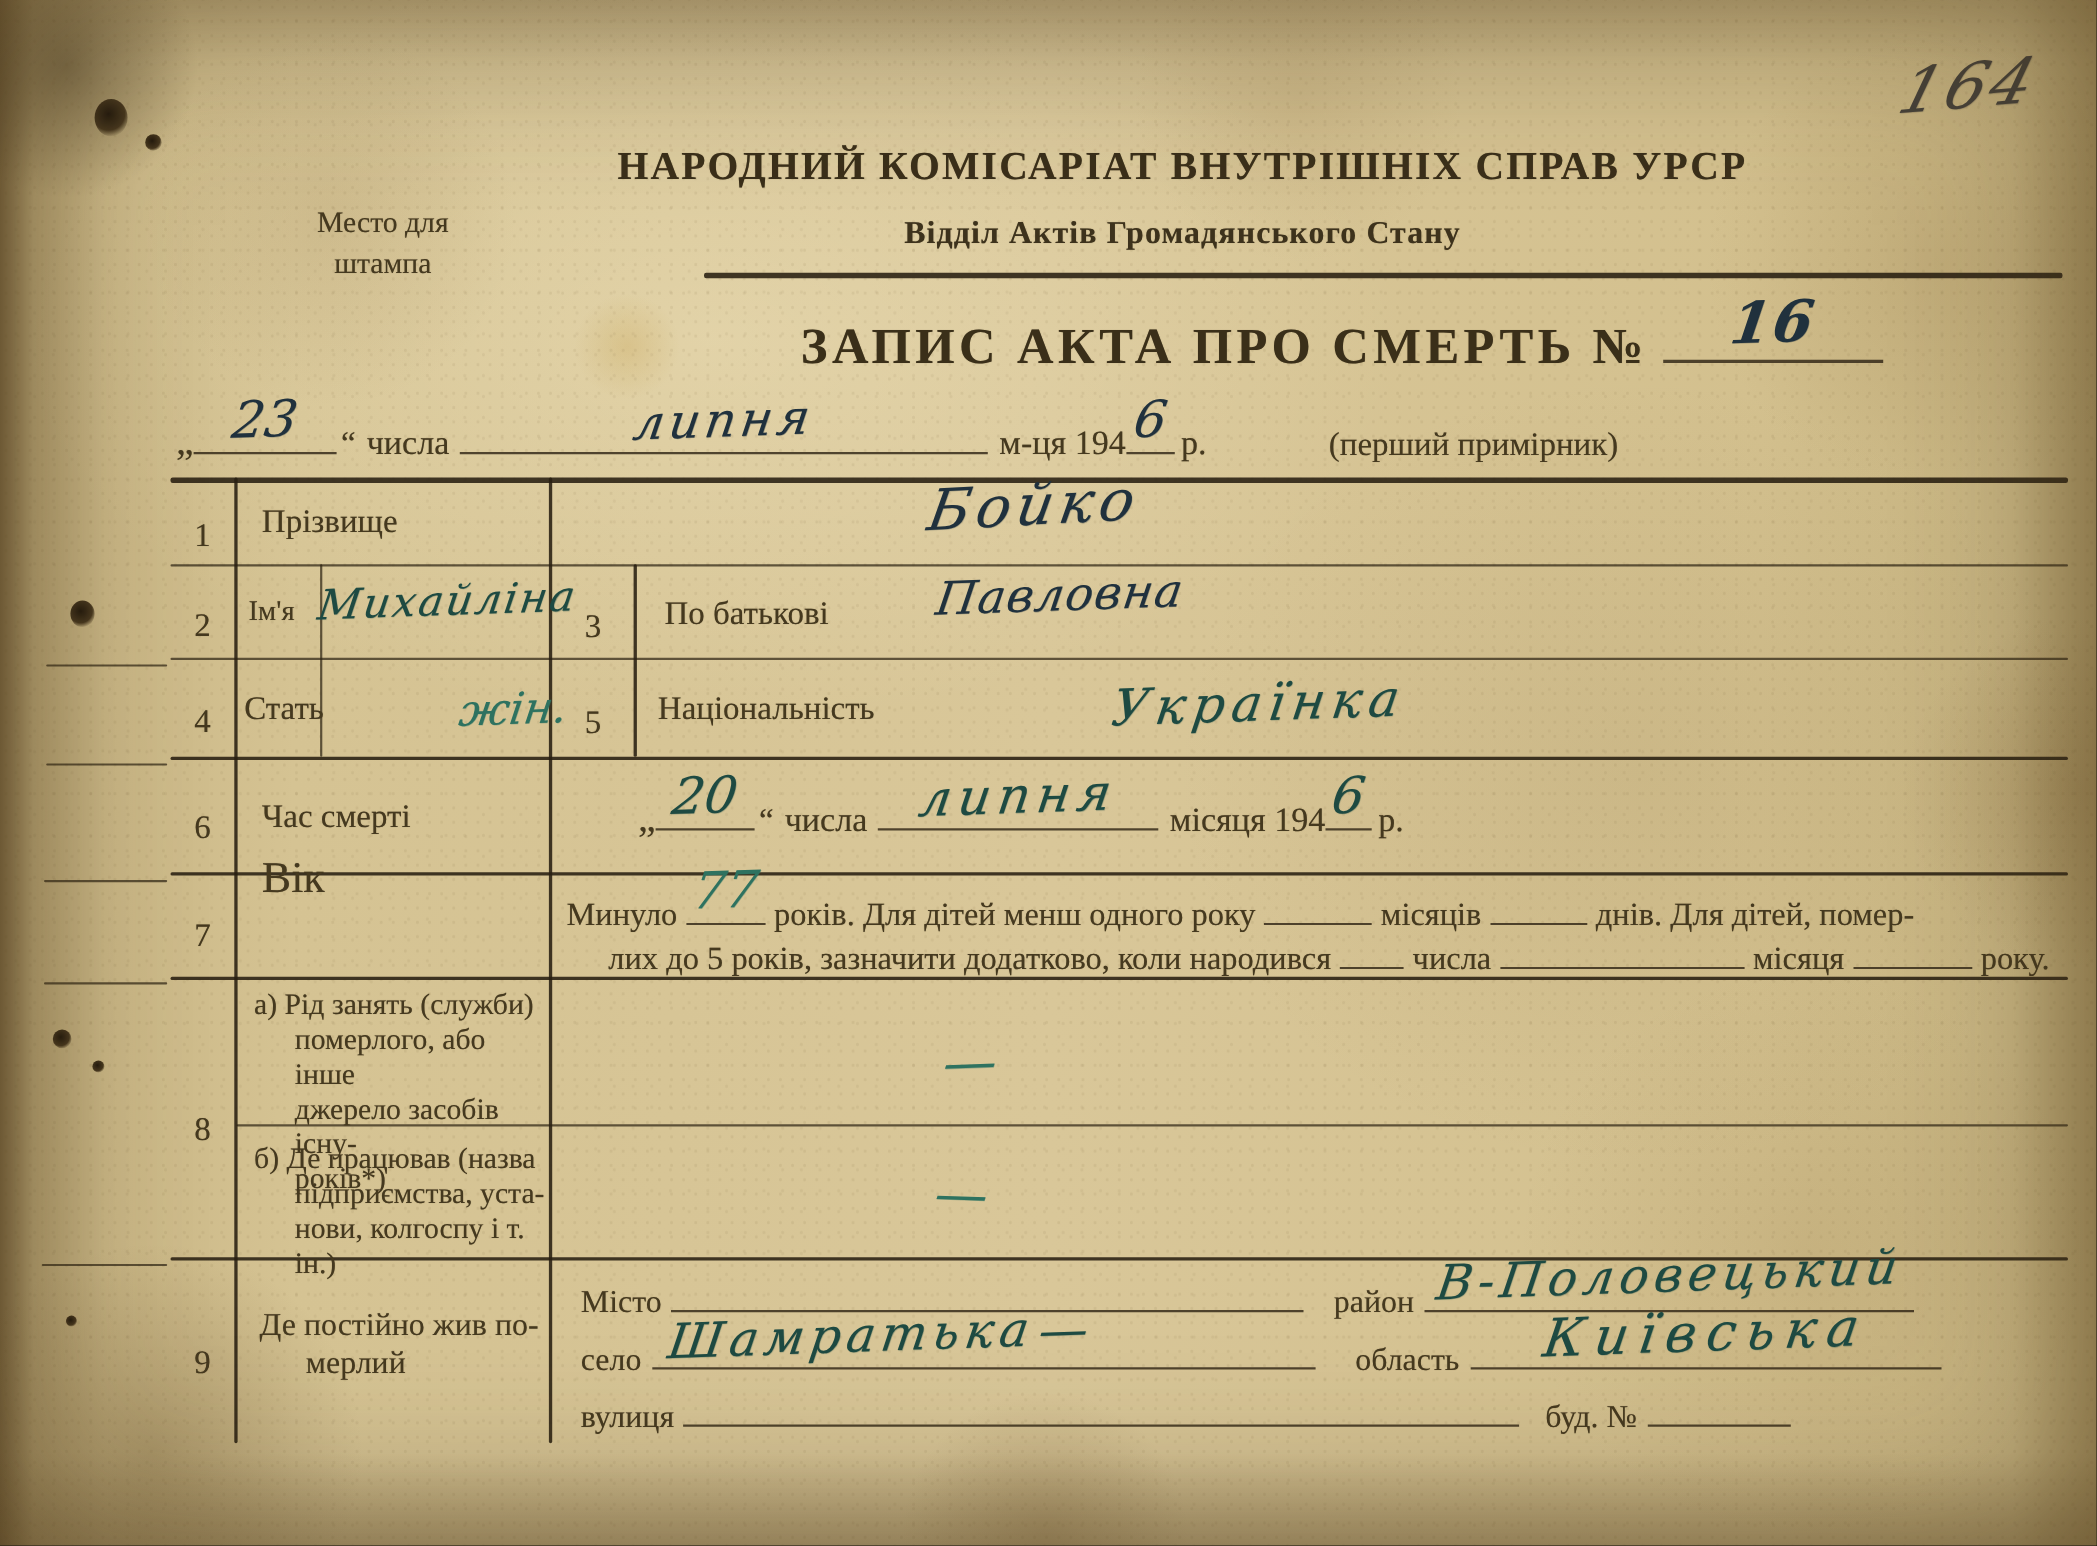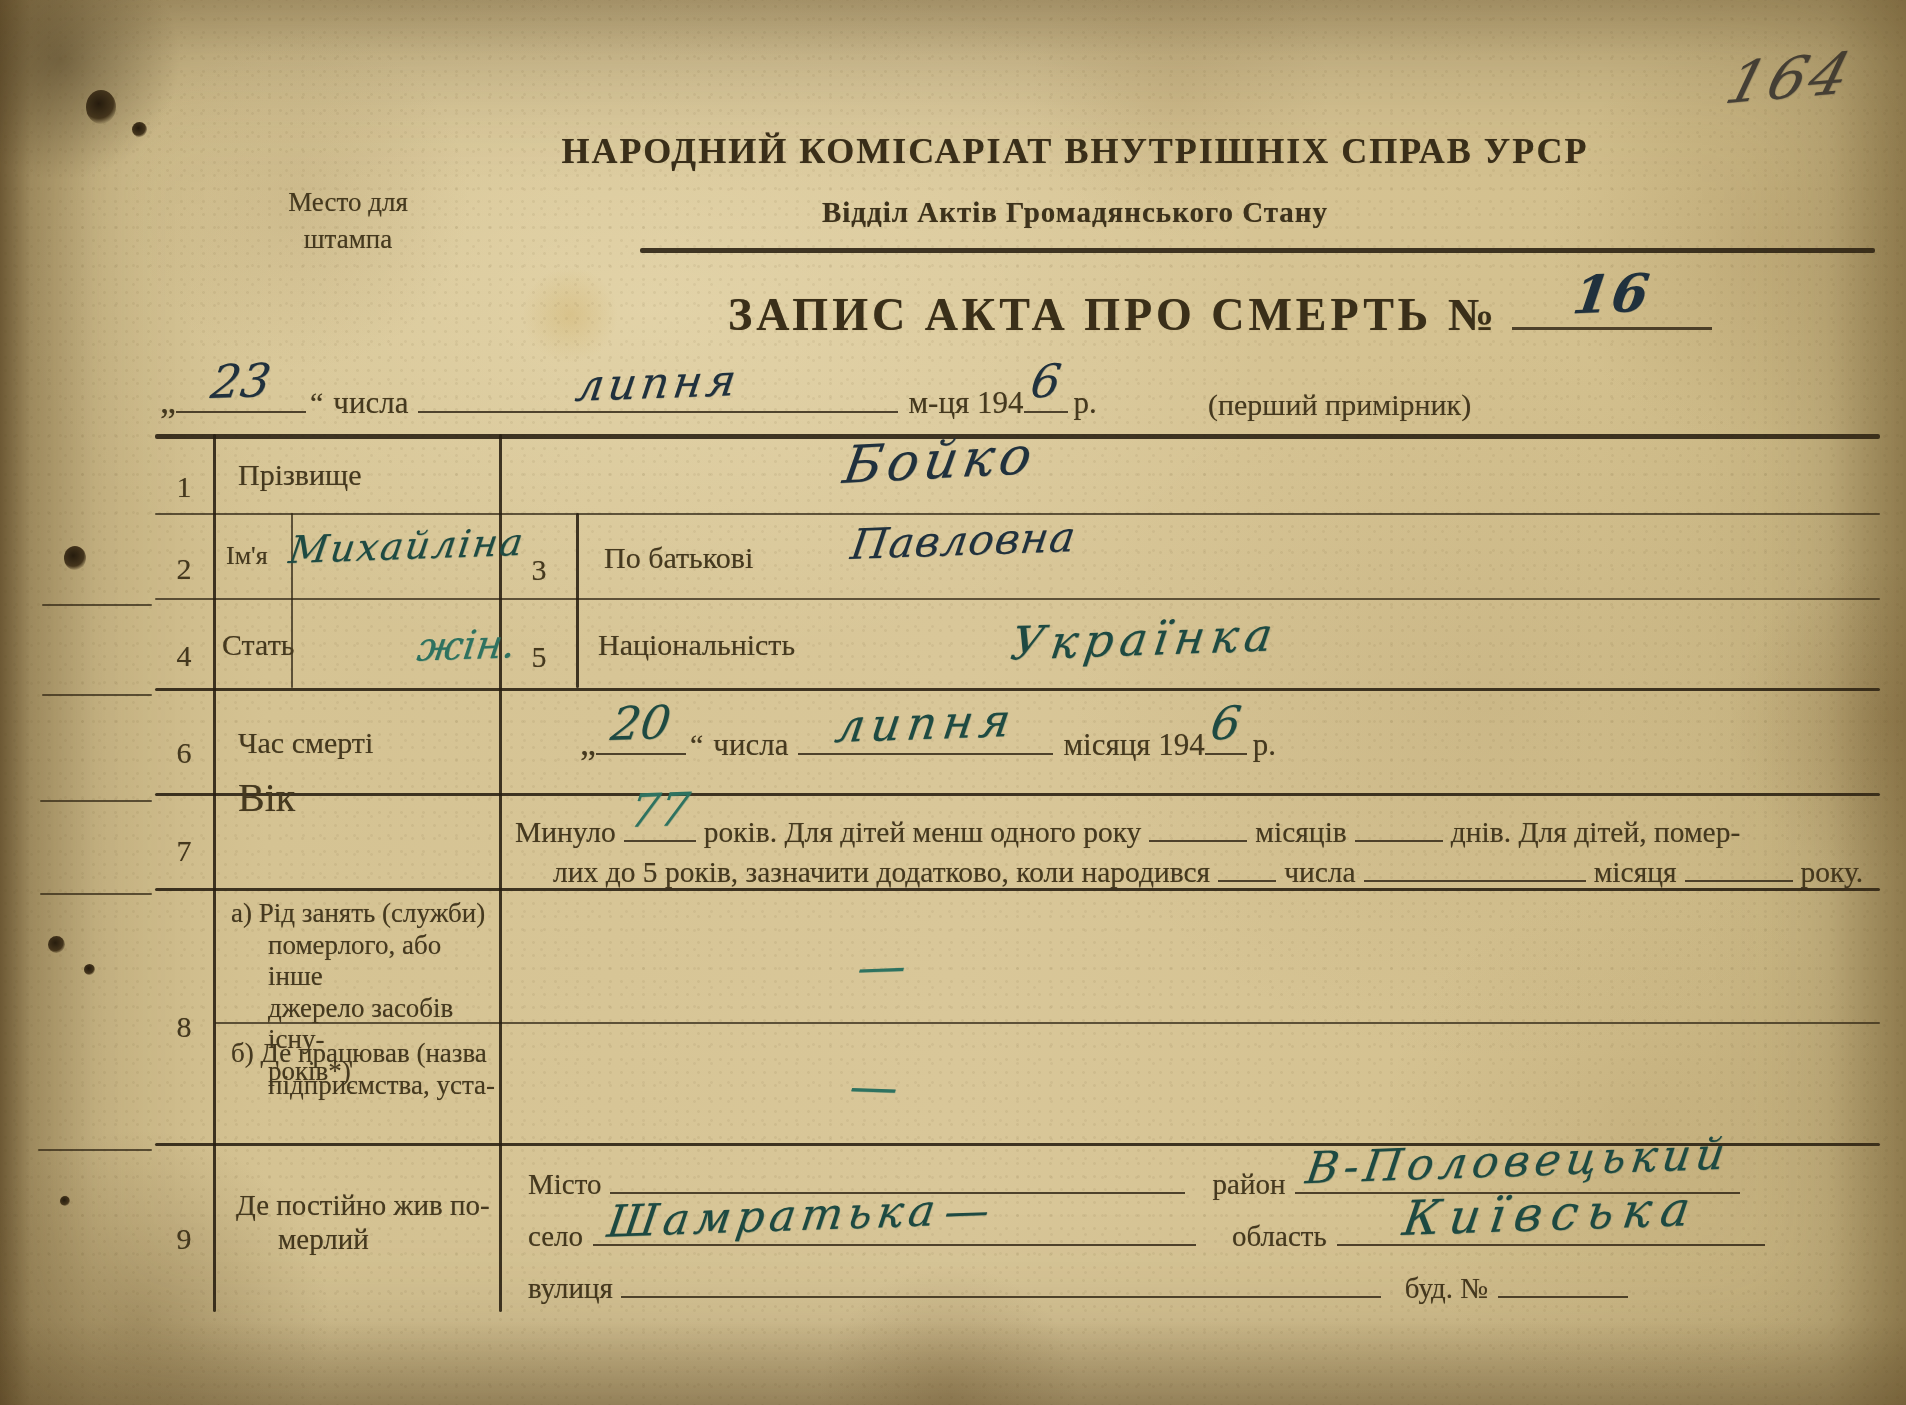--- a/index.html
+++ b/index.html
@@ -202,20 +202,21 @@
   <div class="abs print r8label" style="left:231px;top:898px;width:264px;">
     <div>а) Рід занять (служби)</div>
     <div class="ind">померлого, або інше</div>
     <div class="ind">джерело засобів існу-</div>
     <div class="ind">років*)</div>
   </div>
   <div class="hw-abs ink-teal" style="left:858px;top:938px;font-size:48px;">—</div>
   <div class="abs print r8label" style="left:231px;top:1038px;width:264px;">
     <div>б) Де працював (назва</div>
     <div class="ind">підприємства, уста-</div>
+    <div class="ind">нови, колгоспу і т. ін.)</div>
   </div>
   <div class="hw-abs ink-teal" style="left:850px;top:1058px;font-size:48px;transform:skewX(-6deg) rotate(2deg);">—</div>
 
   <div class="abs print" style="left:236px;top:1188px;width:276px;font-size:29px;line-height:34px;">
     <div>Де постійно жив по-</div>
     <div style="padding-left:42px;">мерлий</div>
   </div>
 
   <div class="fieldline print" style="left:528px;top:1168px;font-size:29px;">
     <span class="w">Місто</span>

